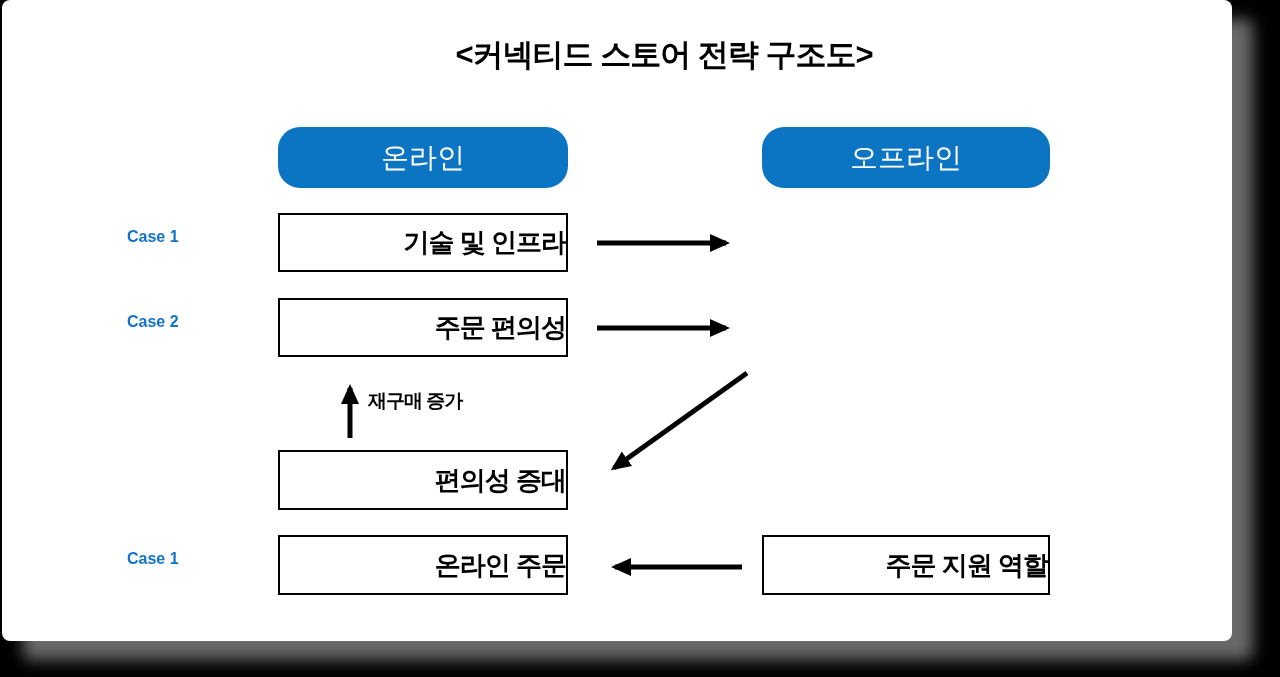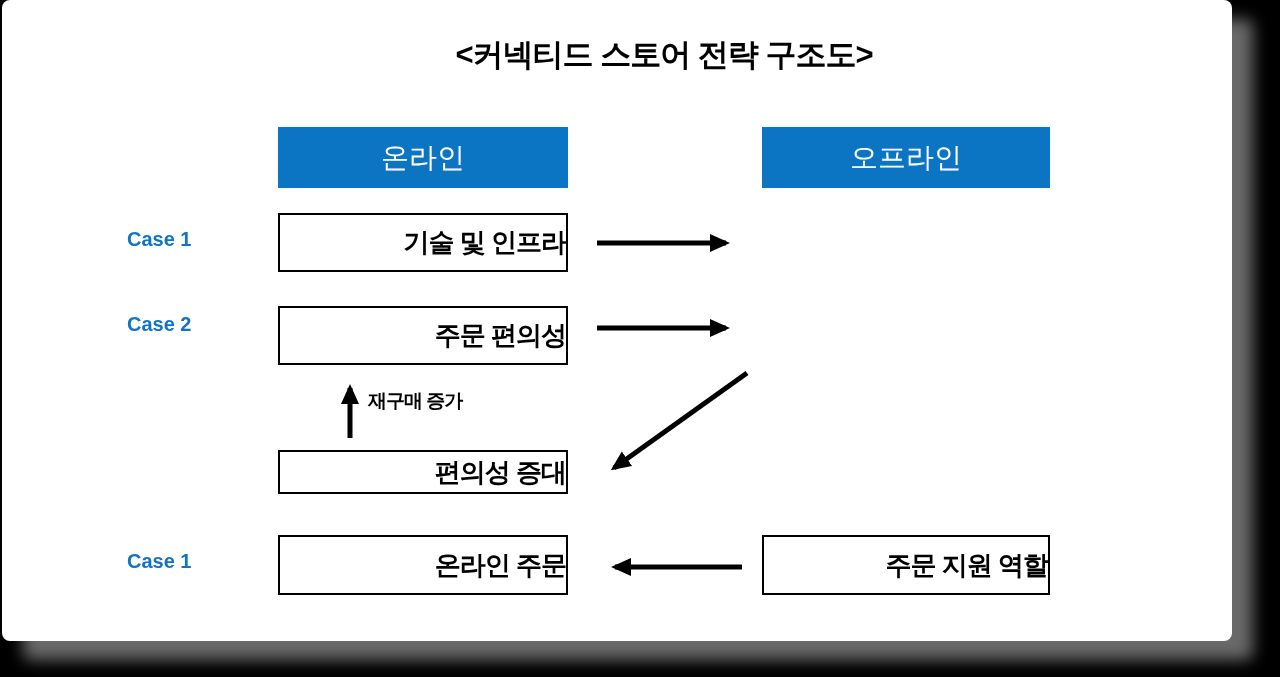--- a/index.html
+++ b/index.html
@@ -42,48 +42,49 @@
     position: absolute;
     height: 61px;
     background: #0b75c4;
     color: #ffffff;
     font-size: 28px;
     font-weight: 400;
     display: flex;
     align-items: center;
     justify-content: center;
     letter-spacing: 0px;
+    border-radius: 22px;
   }
   .col-header.online  { left: 276px; top: 127px; width: 290px; }
   .col-header.offline { left: 760px; top: 127px; width: 288px; }
   .dbox {
     position: absolute;
     background: #ffffff;
     border: 2px solid #000000;
     box-sizing: border-box;
     display: flex;
     align-items: center;
     justify-content: flex-end;
     font-size: 26px;
     font-weight: 700;
     color: #000000;
     letter-spacing: -1px;
   }
   .dbox.tech        { left: 276px; top: 213px; width: 290px; height: 59px; }
   .dbox.customer    { left: 760px; top: 213px; width: 288px; height: 59px; }
-  .dbox.orderconv   { left: 276px; top: 298px; width: 290px; height: 59px; margin-top: 8px; }
+  .dbox.orderconv   { left: 276px; top: 298px; width: 290px; height: 59px; }
   .dbox.pickup      { left: 760px; top: 298px; width: 288px; height: 59px; }
-  .dbox.convenience { left: 276px; top: 450px; width: 290px; height: 44px; }
+  .dbox.convenience { left: 276px; top: 450px; width: 290px; height: 60px; }
   .dbox.onlineorder { left: 276px; top: 535px; width: 290px; height: 60px; }
   .dbox.ordersupport{ left: 760px; top: 535px; width: 288px; height: 60px; }
   .case-label {
     position: absolute;
     left: 125px;
     width: 95px;
-    font-size: 20px;
+    font-size: 16px;
     font-weight: 700;
     color: #1173c8;
   }
   .case-label.c1 { top: 228px; }
   .case-label.c2 { top: 313px; }
   .case-label.c3 { top: 550px; }
   .note {
     position: absolute;
     left: 366px;
     top: 388px;

